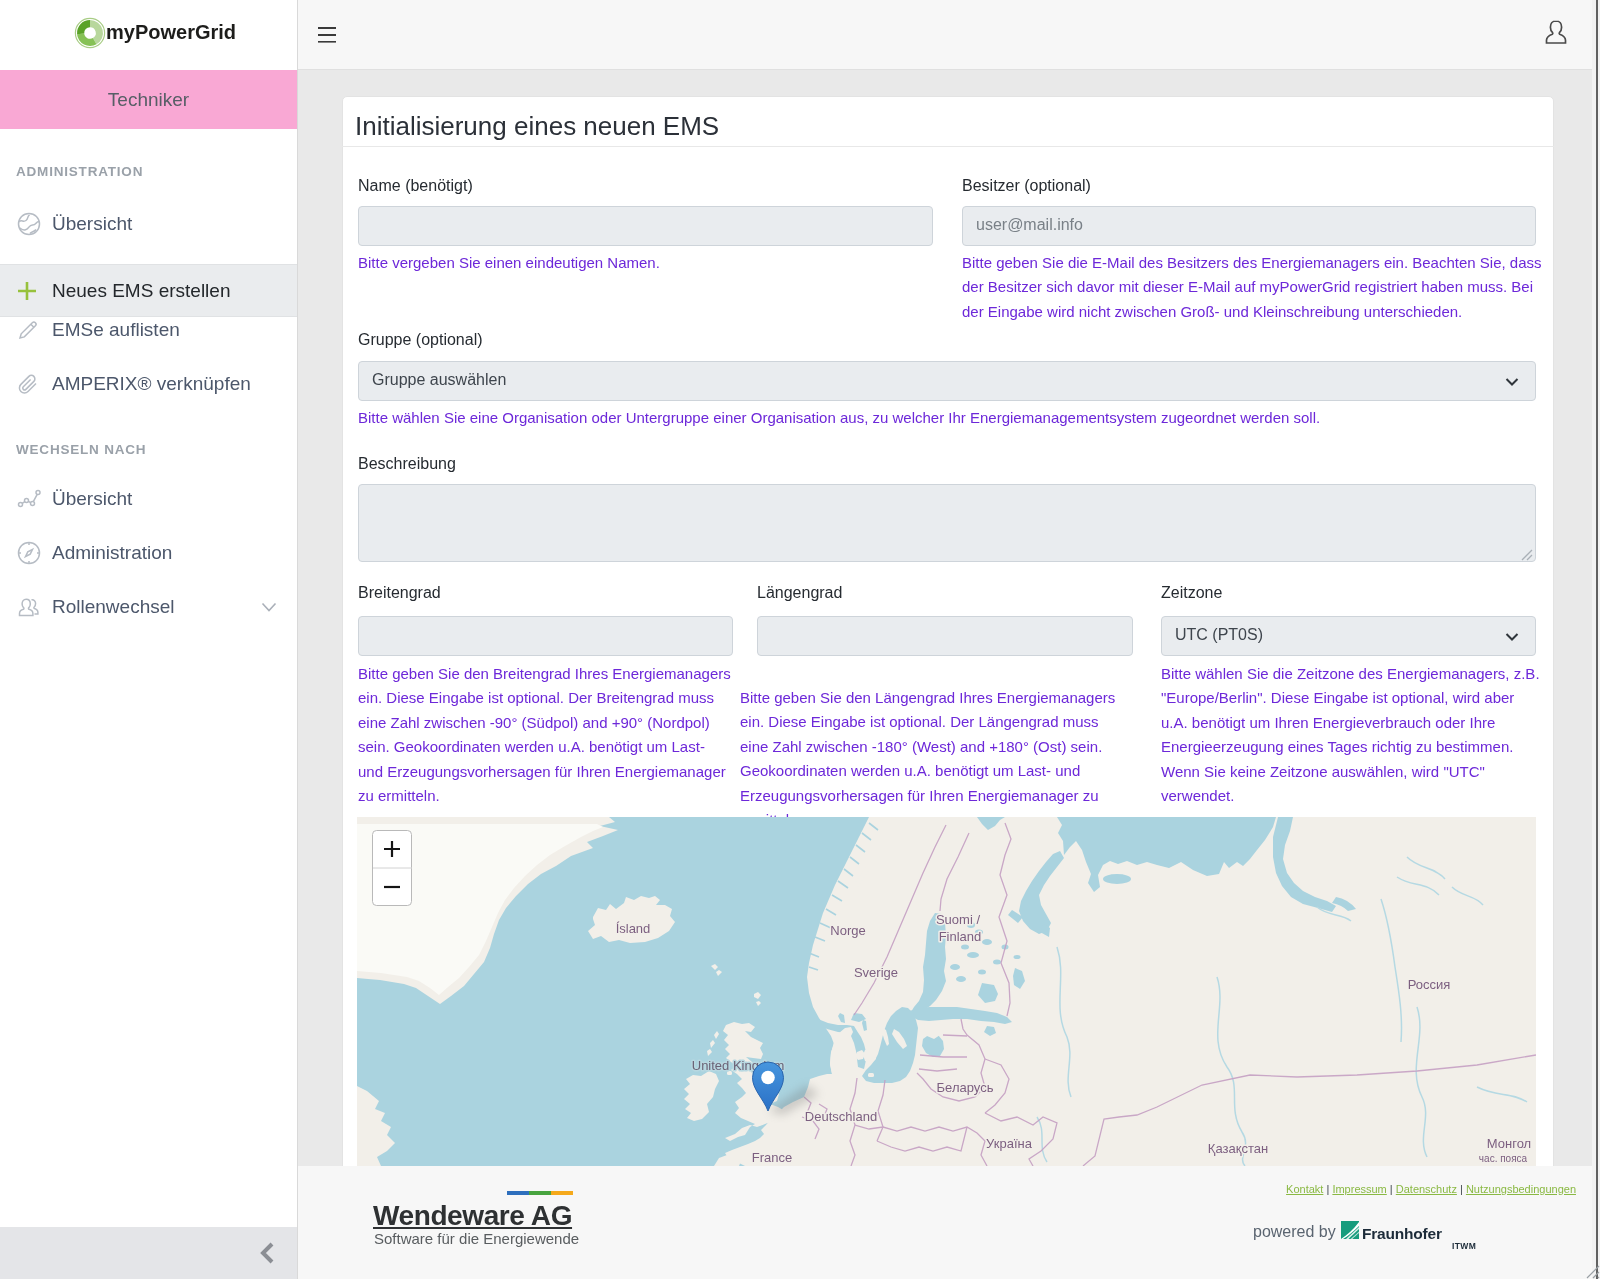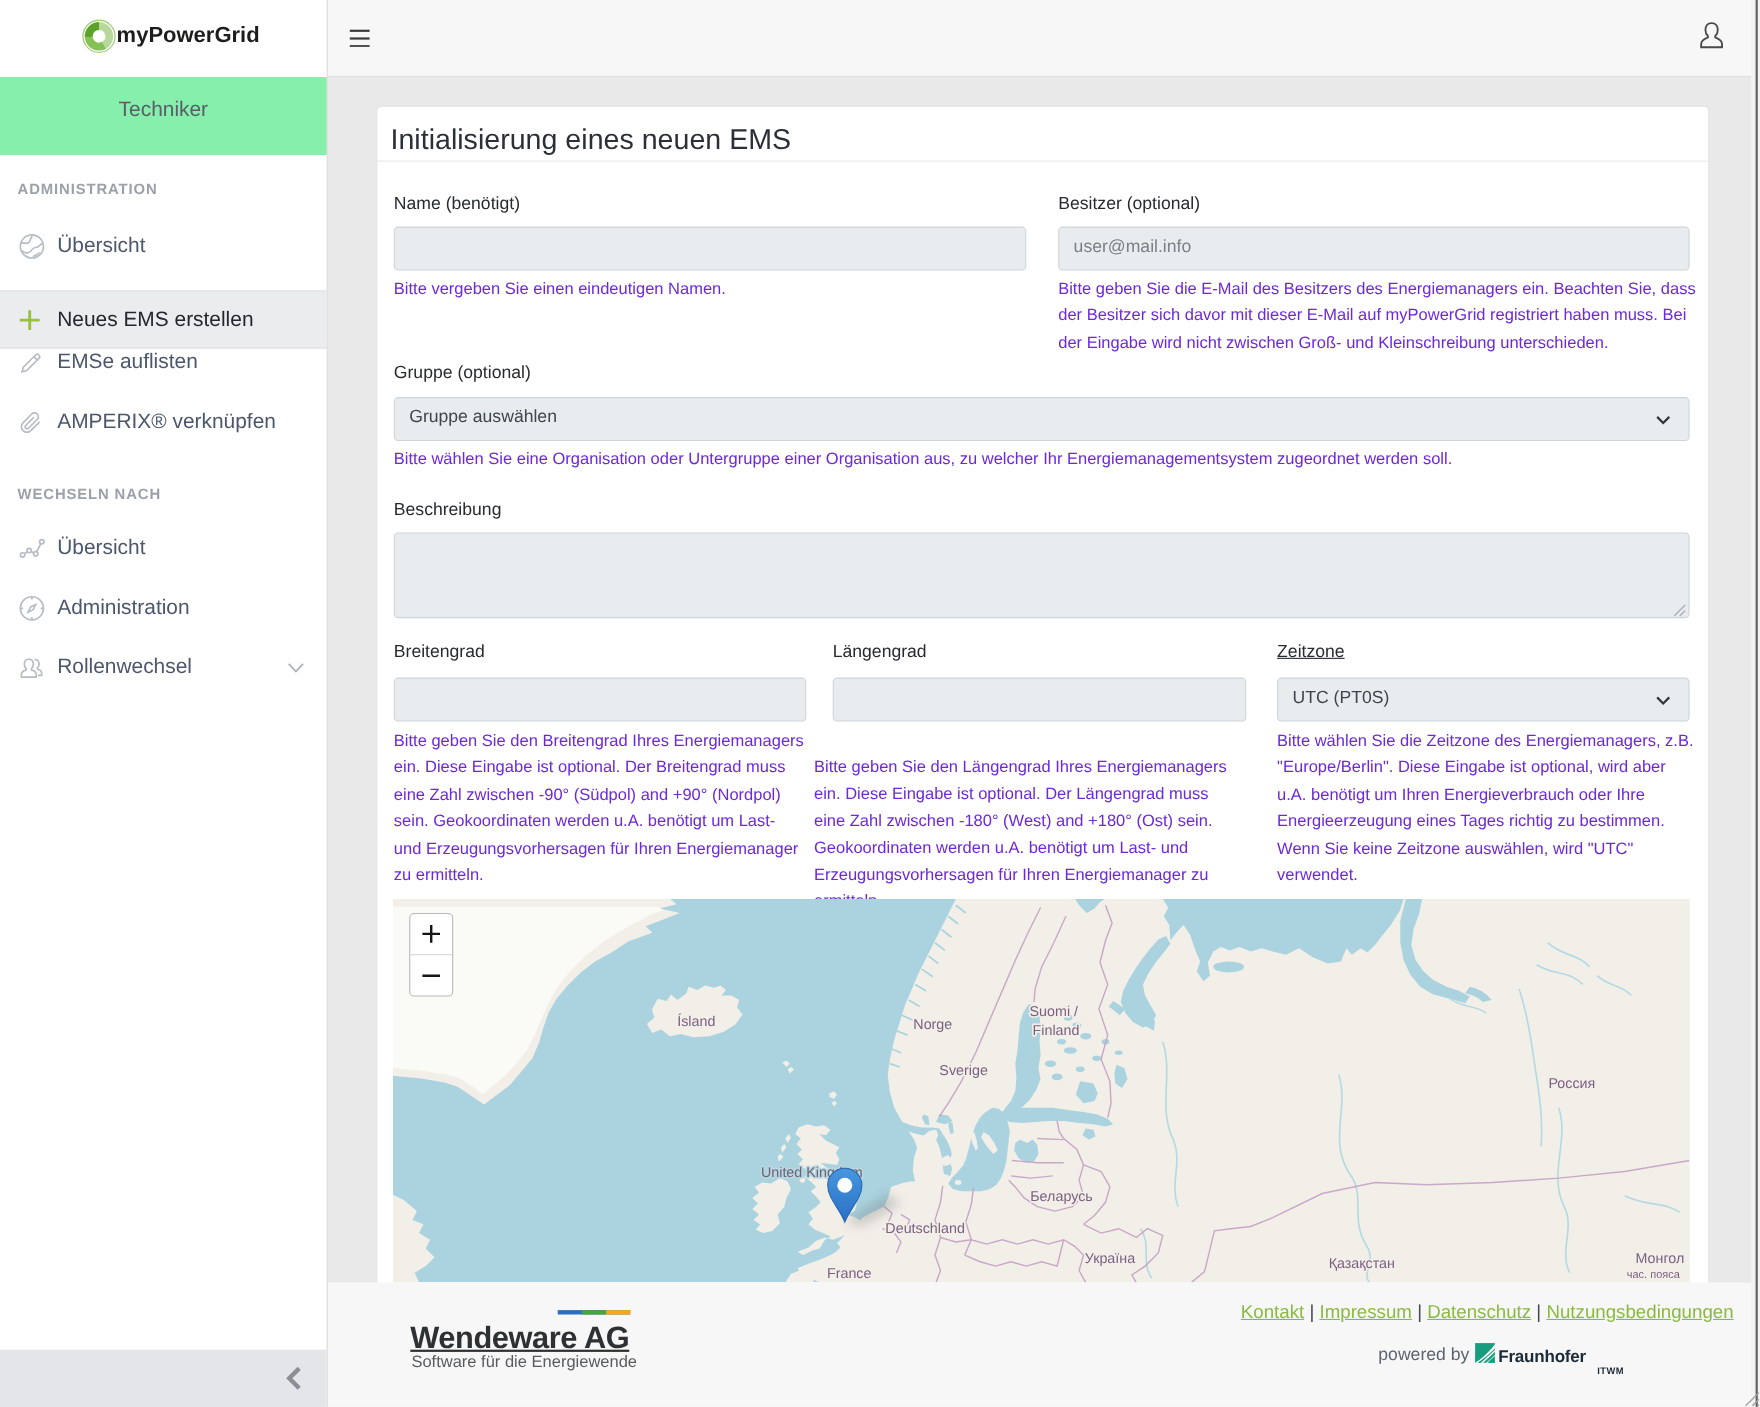--- a/index.html
+++ b/index.html
@@ -2,21 +2,21 @@
 <html lang="de"><head>
 <meta charset="utf-8">
 <style>
   * { margin:0; padding:0; box-sizing:border-box; }
   html,body { width:1600px; height:1279px; overflow:hidden; font-family:"Liberation Sans", sans-serif; }
   body { position:relative; background:#e9e9e9; }
   .abs { position:absolute; }
 
   
   #sidebar { position:absolute; left:0; top:0; width:298px; height:1279px; background:#ffffff; border-right:1px solid #d9d9d9; }
-  #techbar { position:absolute; left:0; top:70px; width:297px; height:71px; background:#86efac; }
+  #techbar { position:absolute; left:0; top:70px; width:297px; height:59px; background:#f9a8d4; }
   #techbar div { text-align:center; font-size:19px; color:#575e66; line-height:59px; }
   .navhead { position:absolute; left:16px; font-size:13.5px; font-weight:bold; letter-spacing:0.8px; color:#9aa1a9; }
   .navitem { position:absolute; left:0; width:297px; height:54px; }
   .navitem .txt { position:absolute; left:52px; top:50%; transform:translateY(-50%); font-size:19px; color:#4c576b; }
   .navitem.active { background:#eaecee; border-top:1px solid #e0e2e4; border-bottom:1px solid #e0e2e4;margin-top:16px; }
   .navitem.active .txt { color:#23272b; }
   .navitem svg.ic { position:absolute; left:17px; top:50%; transform:translateY(-50%); }
   #sidefoot { position:absolute; left:0; top:1227px; width:297px; height:52px; background:#e4e5e8; }
 
   
@@ -29,21 +29,21 @@
 
   .lbl { position:absolute; font-size:16px; color:#262b31; }
   .help { position:absolute; font-size:15px; color:#6d28d9; line-height:24.4px; }
   .inp { position:absolute; background:#e9ecef; border:1px solid #ced4da; border-radius:4px; height:40px; }
   .inp .ph { position:absolute; left:13px; top:9px; font-size:16px; color:#798087; }
   .inp .val { position:absolute; left:13px; top:9px; font-size:16px; color:#3e454d; }
   .chev { position:absolute; width:16px; height:16px; }
 
   
   #footer { position:absolute; left:298px; top:1166px; width:1302px; height:113px; background:#f7f7f7; }
-  #flinks { position:absolute; right:24px; top:1183px; font-size:17px; color:#40474e; }
+  #flinks { position:absolute; right:24px; top:1183px; font-size:11px; color:#40474e; }
   #flinks a { color:#8ab943; text-decoration:underline; }
   #powered { position:absolute; left:1253px; top:1223px; font-size:16px; color:#5a6470; }
 
   
   #scrollstrip { position:absolute; right:0; top:0; width:8px; height:1279px; background:#f2f2f2; }
   #scrollthumb { position:absolute; right:2px; top:0; width:2px; height:1279px; background:#616161; }
 </style>
 </head>
 <body>
 
@@ -89,21 +89,21 @@
 </svg>
 
 <div class="lbl" style="left:358px; top:584px;">Breitengrad</div>
 <div class="inp" style="left:358px; top:616px; width:375px;"></div>
 <div class="help" style="left:358px; top:662px; width:380px;">Bitte geben Sie den Breitengrad Ihres Energiemanagers<br>ein. Diese Eingabe ist optional. Der Breitengrad muss<br>eine Zahl zwischen -90° (Südpol) and +90° (Nordpol)<br>sein. Geokoordinaten werden u.A. benötigt um Last-<br>und Erzeugungsvorhersagen für Ihren Energiemanager<br>zu ermitteln.</div>
 
 <div class="lbl" style="left:757px; top:584px;">Längengrad</div>
 <div class="inp" style="left:757px; top:616px; width:376px;"></div>
 <div class="help" style="left:740px; top:662px; width:380px;margin-top:24px;">Bitte geben Sie den Längengrad Ihres Energiemanagers<br>ein. Diese Eingabe ist optional. Der Längengrad muss<br>eine Zahl zwischen -180° (West) and +180° (Ost) sein.<br>Geokoordinaten werden u.A. benötigt um Last- und<br>Erzeugungsvorhersagen für Ihren Energiemanager zu<br>ermitteln.</div>
 
-<div class="lbl" style="left:1161px; top:584px;text-decoration:underline;">Zeitzone</div>
+<div class="lbl" style="left:1161px; top:584px;">Zeitzone</div>
 <div class="inp" style="left:1161px; top:616px; width:375px;">
     <span class="val">UTC (PT0S)</span>
   </div>
 <svg class="chev" style="left:1504px; top:629px;" viewBox="0 0 16 16">
     <path d="M2.5 5 L8 10.5 L13.5 5" fill="none" stroke="#2f353b" stroke-width="2"></path>
   </svg>
 <div class="help" style="left:1161px; top:662px; width:380px;">Bitte wählen Sie die Zeitzone des Energiemanagers, z.B.<br>"Europe/Berlin". Diese Eingabe ist optional, wird aber<br>u.A. benötigt um Ihren Energieverbrauch oder Ihre<br>Energieerzeugung eines Tages richtig zu bestimmen.<br>Wenn Sie keine Zeitzone auswählen, wird "UTC"<br>verwendet.</div>
 
 <div class="abs" id="mapbox" style="left:357px; top:817px; width:1179px; height:349px; overflow:hidden;">
 <svg width="1179" height="349" viewBox="0 0 1179 349" style="position:absolute;left:0;top:0;">

